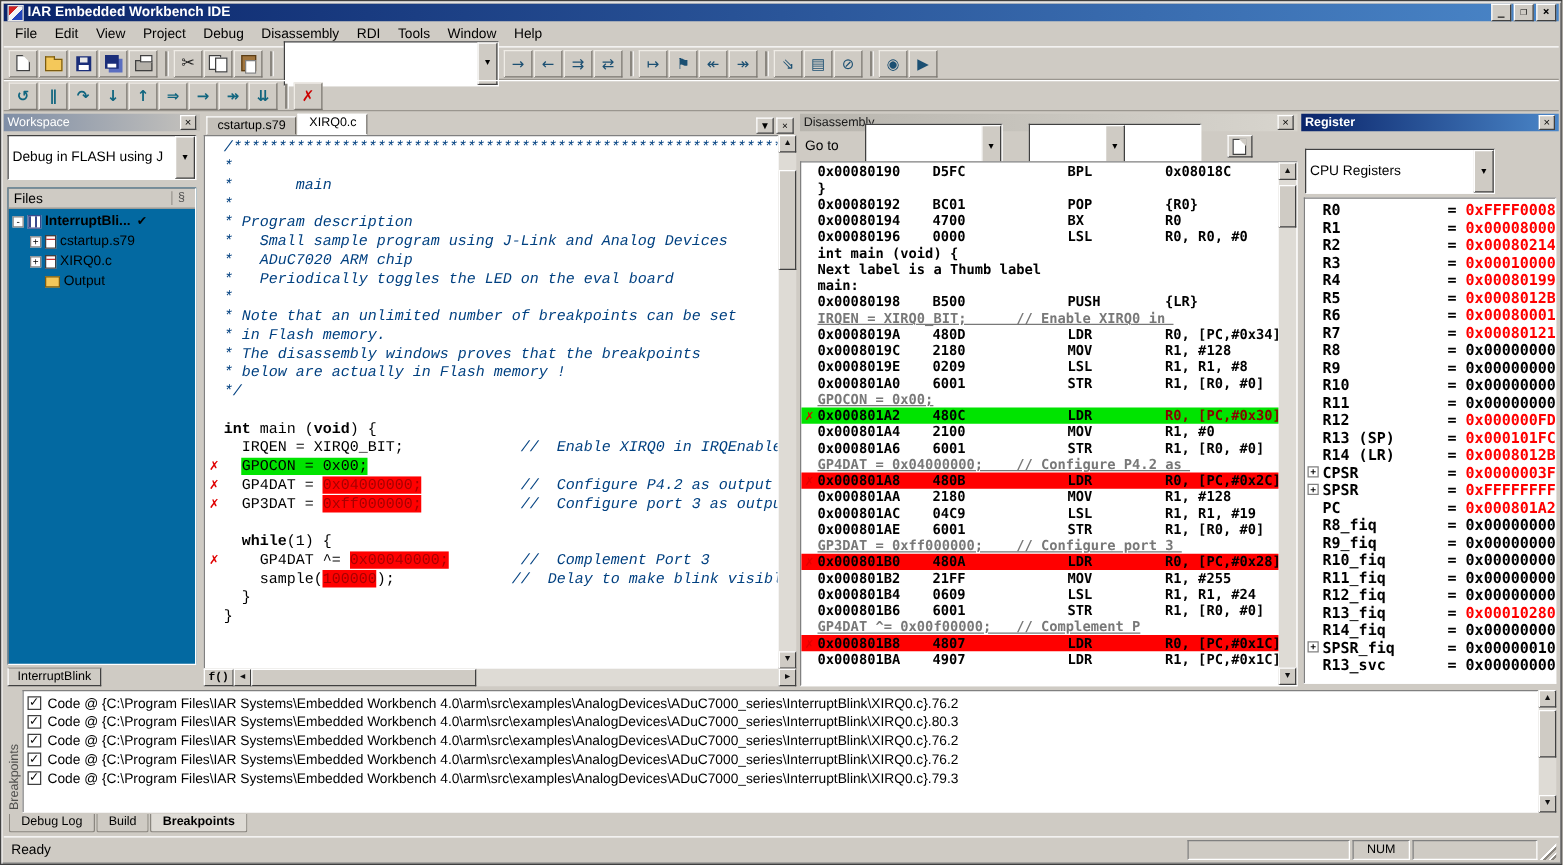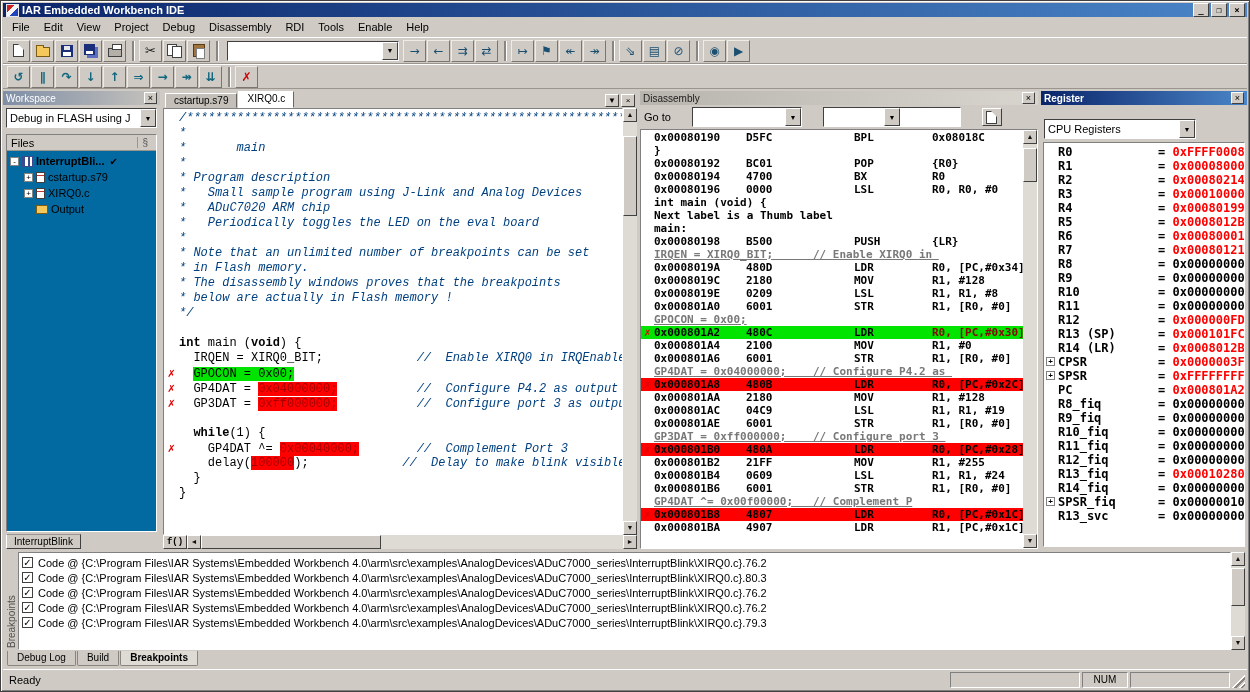--- a/index.html
+++ b/index.html
@@ -34,21 +34,21 @@
   .i-floppy2::after{content:"";position:absolute;bottom:1px;left:2px;width:7px;height:3px;background:#fff;}
   .i-printer{width:14px;height:9px;background:#b4b0a9;border:1px solid #404040;position:relative;margin-top:4px;}
   .i-printer::before{content:"";position:absolute;top:-5px;left:3px;width:8px;height:4px;background:#fff;border:1px solid #404040;}
   .i-scissors::before{content:"✂";font-family:"DejaVu Sans",sans-serif;font-size:13px;color:#222;}
   .i-copy{width:15px;height:13px;position:relative;}
   .i-copy::before,.i-copy::after{content:"";position:absolute;width:8px;height:10px;background:#fff;border:1px solid #404040;}
   .i-copy::before{left:0;top:0;}
   .i-copy::after{left:5px;top:2px;}
   .i-paste{width:12px;height:13px;background:#a0743c;border:1px solid #5a3c14;position:relative;}
   .i-paste::before{content:"";position:absolute;left:2px;top:3px;width:7px;height:9px;background:#fff;border:1px solid #808080;}
-  .combo{height:20px;background:#fff;border:1px solid;border-color:#404040 #fff #fff #404040;display:flex;align-items:center;}
+  .combo{height:36px;background:#fff;border:1px solid;border-color:#404040 #fff #fff #404040;display:flex;align-items:center;}
   .combo-text{flex:1;padding:0 3px;white-space:nowrap;overflow:hidden;font-size:11px;}
   .combo-btn{width:16px;height:100%;flex:none;background:#cfcbc4;border:1px solid;border-color:#fff #404040 #404040 #fff;font-size:7px;display:flex;align-items:center;justify-content:center;color:#000;}
   .tfind{width:172px;margin:0 4px;}
   
   .main{flex:1;display:flex;padding:2px 0;min-height:0;}
   .split{width:3px;flex:none;}
   .panel{display:flex;flex-direction:column;min-width:0;min-height:0;}
   .ptitle{height:14px;flex:none;display:flex;align-items:center;padding:0 3px;font-size:10px;white-space:nowrap;}
   .ptitle.gray{background:linear-gradient(to right,#7f8ea6,#c6c3bd);color:#fff;}
   .ptitle.lgray{background:linear-gradient(to right,#b8b5ae,#d8d5ce);color:#1a1a1a;}
@@ -160,21 +160,21 @@
 
   <div class="menubar" id="menubar">
       <span class="menu-item">File</span>
       <span class="menu-item">Edit</span>
       <span class="menu-item">View</span>
       <span class="menu-item">Project</span>
       <span class="menu-item">Debug</span>
       <span class="menu-item">Disassembly</span>
       <span class="menu-item">RDI</span>
       <span class="menu-item">Tools</span>
-      <span class="menu-item">Enable</span>
+      <span class="menu-item">Window</span>
       <span class="menu-item">Help</span>
     </div>
   <div class="toolbar tb1" id="toolbar1">
       <span class="tbtn">
         <span class="icn i-page"></span>
       </span>
       <span class="tbtn">
         <span class="icn i-folder"></span>
       </span>
       <span class="tbtn">
@@ -354,21 +354,21 @@
             <div class="eline"><span class="egut"></span><span class="cm">*/</span></div>
             <div class="eline"><span class="egut"></span></div>
             <div class="eline"><span class="egut"></span><span class="kw">int</span><span> main (</span><span class="kw">void</span><span>) {</span></div>
             <div class="eline"><span class="egut"></span><span>  IRQEN = XIRQ0_BIT;</span><span>             </span><span class="cm">//  Enable XIRQ0 in IRQEnable</span></div>
             <div class="eline"><span class="egut">✗</span><span>  </span><span class="hlg">GPOCON = 0x00;</span></div>
             <div class="eline"><span class="egut">✗</span><span>  GP4DAT = </span><span class="hlr">0x04000000;</span><span>           </span><span class="cm">//  Configure P4.2 as output</span></div>
             <div class="eline"><span class="egut">✗</span><span>  GP3DAT = </span><span class="hlr">0xff000000;</span><span>           </span><span class="cm">//  Configure port 3 as output</span></div>
             <div class="eline"><span class="egut"></span></div>
             <div class="eline"><span class="egut"></span><span>  </span><span class="kw">while</span><span>(1) {</span></div>
             <div class="eline"><span class="egut">✗</span><span>    GP4DAT ^= </span><span class="hlr">0x00040000;</span><span>        </span><span class="cm">//  Complement Port 3</span></div>
-            <div class="eline"><span class="egut"></span><span>    delay(</span><span class="hlr">100000</span><span>);</span><span>             </span><span class="cm">//  Delay to make blink visible</span></div>
+            <div class="eline"><span class="egut"></span><span>    sample(</span><span class="hlr">100000</span><span>);</span><span>             </span><span class="cm">//  Delay to make blink visible</span></div>
             <div class="eline"><span class="egut"></span><span>  }</span></div>
             <div class="eline"><span class="egut"></span><span>}</span></div>
           </div>
         <div class="vscroll">
           <div class="sbtn">▲</div>
           <div class="strack">
             <div class="sthumb" style="top:14px;height:80px;"></div>
           </div>
           <div class="sbtn">▼</div>
         </div>

